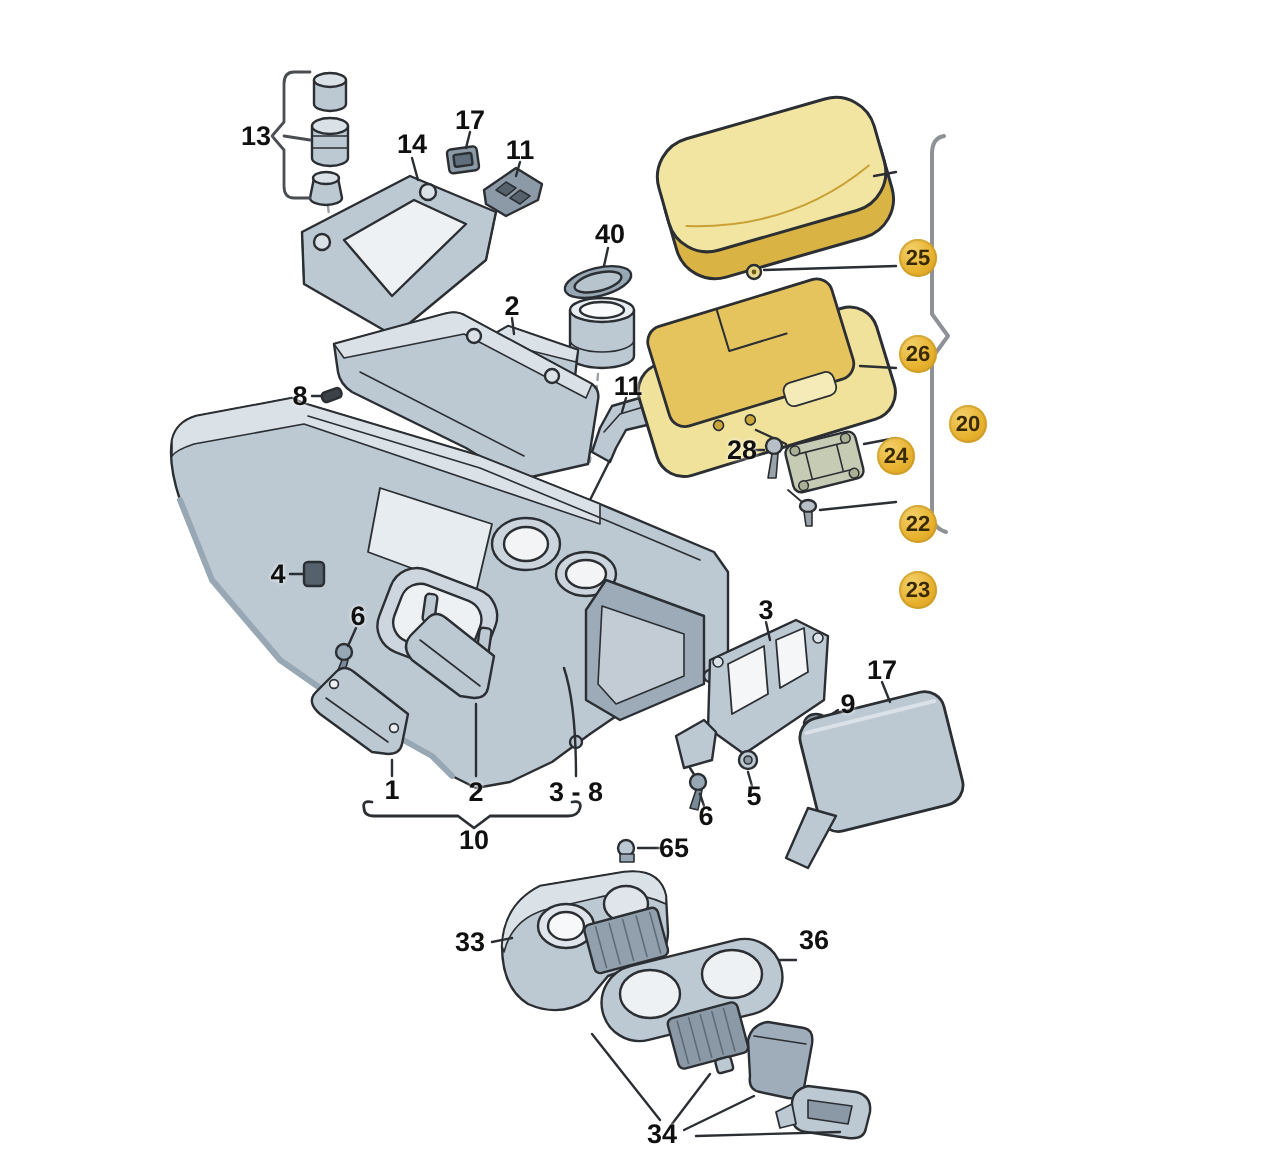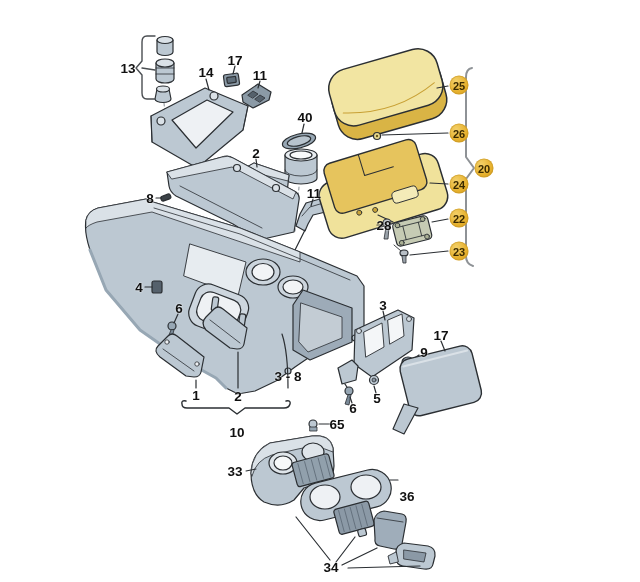--- a/index.html
+++ b/index.html
@@ -14,20 +14,21 @@
     font-weight:bold; font-size:13.5px; color:#101010; white-space:nowrap;
     text-shadow:0 0 2px #ffffff;
   }
   .badge {
     position:absolute; transform:translate(-50%,-50%);
     width:19px; height:19px; border-radius:50%;
     background:radial-gradient(circle at 35% 30%, #f3d069 0%, #e6b02c 60%, #d19c20 100%);
     color:#3a2a00; font-weight:bold; font-size:11px;
     display:flex; align-items:center; justify-content:center;
     box-shadow: inset 0 0 0 1px #c0912780;
+    margin-top: 44px;
   }
 </style>
 </head>
 <body>
 
 <div class="canvas">
 
 <svg width="640" height="582" viewBox="0 0 640 582">
   <g stroke="#2b2f33" stroke-width="1.2" stroke-linejoin="round" stroke-linecap="round">
 
@@ -307,38 +308,38 @@
 
 <div class="overlay">
   <span class="lbl" style="left:128px;top:68px">13</span>
   <span class="lbl" style="left:206px;top:72px">14</span>
   <span class="lbl" style="left:235px;top:60px">17</span>
   <span class="lbl" style="left:260px;top:75px">11</span>
   <span class="lbl" style="left:305px;top:117px">40</span>
   <span class="lbl" style="left:256px;top:153px">2</span>
   <span class="lbl" style="left:314px;top:193px">11</span>
   <span class="lbl" style="left:150px;top:198px">8</span>
-  <span class="lbl" style="left:384px;top:225px">28</span>
+  <span class="lbl" style="left:371px;top:225px">28</span>
   <span class="lbl" style="left:139px;top:287px">4</span>
   <span class="lbl" style="left:179px;top:308px">6</span>
   <span class="lbl" style="left:196px;top:395px">1</span>
   <span class="lbl" style="left:238px;top:396px">2</span>
-  <span class="lbl" style="left:288px;top:376px">3 - 8</span>
-  <span class="lbl" style="left:237px;top:432px">10</span>
+  <span class="lbl" style="left:288px;top:396px">3 - 8</span>
+  <span class="lbl" style="left:237px;top:420px">10</span>
   <span class="lbl" style="left:383px;top:305px">3</span>
   <span class="lbl" style="left:424px;top:352px">9</span>
   <span class="lbl" style="left:441px;top:335px">17</span>
   <span class="lbl" style="left:377px;top:398px">5</span>
   <span class="lbl" style="left:353px;top:408px">6</span>
   <span class="lbl" style="left:235px;top:471px">33</span>
   <span class="lbl" style="left:337px;top:424px">65</span>
-  <span class="lbl" style="left:407px;top:496px">36</span>
+  <span class="lbl" style="left:407px;top:470px">36</span>
   <span class="lbl" style="left:331px;top:567px">34</span>
 
   <span class="badge" style="left:459px;top:85px">25</span>
   <span class="badge" style="left:459px;top:133px">26</span>
   <span class="badge" style="left:484px;top:168px">20</span>
-  <span class="badge" style="left:459px;top:184px">24</span>
+  <span class="badge" style="left:448px;top:184px">24</span>
   <span class="badge" style="left:459px;top:218px">22</span>
   <span class="badge" style="left:459px;top:251px">23</span>
 </div>
 
 </div>
 
 </body></html>

